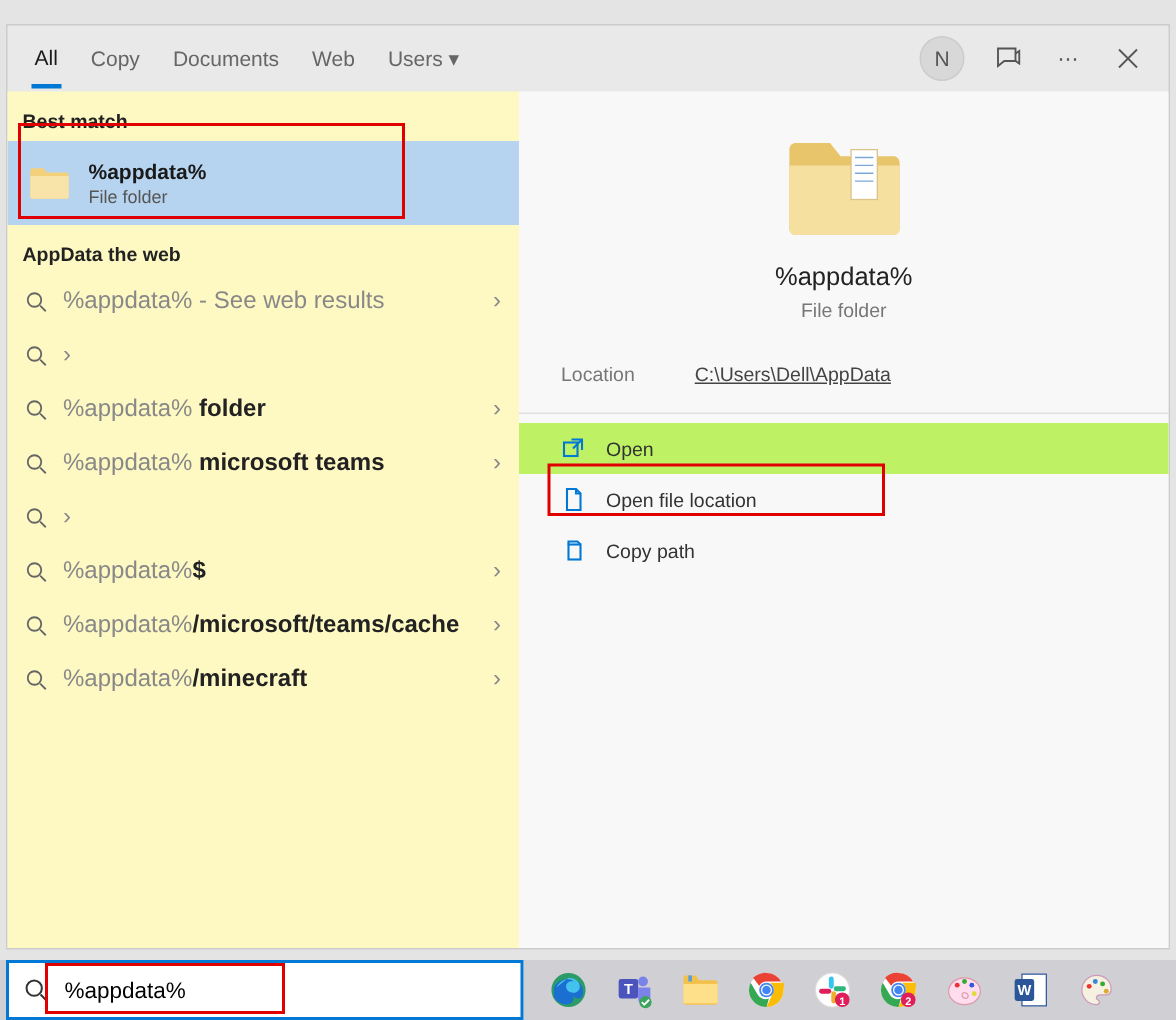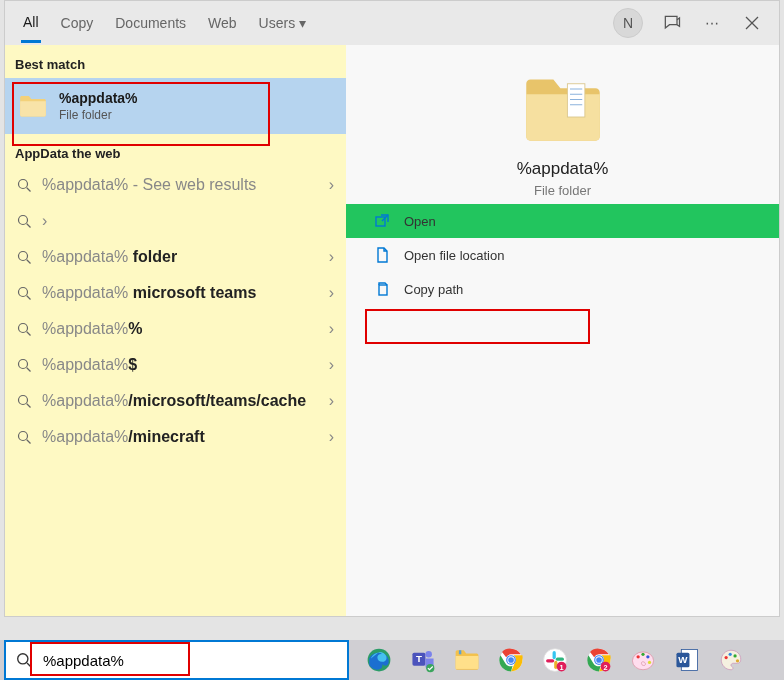--- a/index.html
+++ b/index.html
@@ -1,17 +1,17 @@
 <!DOCTYPE html>
 <html><head>
 <meta charset="utf-8">
 <style>
   * { box-sizing: border-box; margin: 0; padding: 0; font-family: "Segoe UI", Arial, sans-serif; }
   body { width: 784px; height: 680px; background: #e4e4e4; position: relative; overflow: hidden; }
-  .panel { position: absolute; left: 4px; top: 0; width: 776px; height: 617px; background: #e9e9e9; border: 1px solid #ccc; }
+  .panel { position: absolute; left: 4px; top: 16px; width: 776px; height: 617px; background: #e9e9e9; border: 1px solid #ccc; }
   .tabs { display: flex; align-items: center; height: 44px; padding: 0 16px; gap: 18px; color: #666; font-size: 14px; }
   .tab { padding: 10px 2px; cursor: pointer; }
   .tab.active { color: #1a1a1a; border-bottom: 3px solid #0078d4; }
   .tabs-spacer { flex: 1; }
   .avatar { width: 30px; height: 30px; border-radius: 50%; background: #d8d8d8; display: flex; align-items: center; justify-content: center; font-size: 14px; color: #555; border: 1px solid #ccc; }
   .hdr-icon { width: 22px; height: 22px; display: flex; align-items: center; justify-content: center; color: #555; cursor: pointer; }
   .body { display: flex; height: calc(100% - 44px); }
   .left { width: 341px; background: #fef9c3; overflow: hidden; }
   .right { flex: 1; background: #f8f8f8; padding-top: 20px; }
   .sect-hdr { font-size: 13px; font-weight: 600; padding: 12px 10px 6px 10px; color: #222; }
@@ -27,21 +27,21 @@
   .bold { font-weight: 600; color: #222; }
   .right-preview { display: flex; flex-direction: column; align-items: center; }
   .big-folder { width: 90px; height: 70px; margin-top: 10px; margin-bottom: 14px; }
   .pv-title { font-size: 17px; color: #222; margin-bottom: 4px; }
   .pv-sub { font-size: 13px; color: #777; }
   .loc-row { display: flex; gap: 40px; padding: 28px 28px 18px 28px; font-size: 13px; border-bottom: 1px solid #e0e0e0; }
   .loc-label { color: #777; }
   .loc-val { color: #444; text-decoration: underline; cursor: pointer; }
   .actions { padding: 6px 0; }
   .action { display: flex; align-items: center; height: 34px; padding: 0 28px; gap: 14px; font-size: 13px; color: #333; cursor: pointer; }
-  .action.hl { background: #22c55e; }
+  .action.hl { background: #bef264; }
   .act-icon { width: 16px; height: 16px; color: #0078d4; display:flex; align-items:center; justify-content:center;}
   .taskbar { position: absolute; left: 0; bottom: 0; width: 784px; height: 40px; background: #d0cfd3; display: flex; align-items: center; }
   .searchbox { width: 345px; height: 40px; background: #fff; border: 2px solid #0078d4; display: flex; align-items: center; padding: 0 10px; gap: 10px; margin-left: 4px; }
   .searchbox input { border: none; outline: none; font-size: 15px; flex: 1; background: transparent; }
   .tb-icons { display: flex; align-items: center; gap: 4px; padding-left: 10px; }
   .tb-icon { width: 40px; height: 40px; display: flex; align-items: center; justify-content: center; font-size: 18px; }
   .red-box { position: absolute; border: 2px solid #e00000; pointer-events: none; }
 </style>
 </head>
 <body>
@@ -114,21 +114,20 @@
               <line x1="13" y1="13" x2="18" y2="18"></line>
             </svg>
             <span class="txt"><span class="grey">%appdata%</span><span class="bold"> microsoft teams</span><span class="grey"></span></span>
             <span class="chev">›</span>
           </div>
           <div class="web-item">
             <svg class="mag" width="15" height="15" viewBox="0 0 20 20" fill="none" stroke="currentColor" stroke-width="1.6">
               <circle cx="8" cy="8" r="6"></circle>
               <line x1="13" y1="13" x2="18" y2="18"></line>
             </svg>
-            <span class="txt"><span class="grey">%appdata%</span><span class="bold">%</span><span class="grey"></span></span>
             <span class="chev">›</span>
           </div>
           <div class="web-item">
             <svg class="mag" width="15" height="15" viewBox="0 0 20 20" fill="none" stroke="currentColor" stroke-width="1.6">
               <circle cx="8" cy="8" r="6"></circle>
               <line x1="13" y1="13" x2="18" y2="18"></line>
             </svg>
             <span class="txt"><span class="grey">%appdata%</span><span class="bold">$</span><span class="grey"></span></span>
             <span class="chev">›</span>
           </div>
@@ -158,20 +157,24 @@
             <path fill="#f6e0a0" d="M8 22h84v48c0 3-2 5-5 5H13c-3 0-5-2-5-5V22z"></path>
             <rect x="55" y="10" width="20" height="38" fill="#fff" stroke="#d9c58a"></rect>
             <line x1="58" y1="16" x2="72" y2="16" stroke="#7aa7d8"></line>
             <line x1="58" y1="22" x2="72" y2="22" stroke="#7aa7d8"></line>
             <line x1="58" y1="28" x2="72" y2="28" stroke="#7aa7d8"></line>
             <line x1="58" y1="34" x2="72" y2="34" stroke="#7aa7d8"></line>
           </svg>
         <div class="pv-title">%appdata%</div>
         <div class="pv-sub">File folder</div>
       </div>
+      <div class="loc-row">
+        <span class="loc-label">Location</span>
+        <span class="loc-val">C:\Users\Dell\AppData</span>
+      </div>
       <div class="actions">
         <div class="action hl">
           <span class="act-icon">
             <svg width="16" height="16" viewBox="0 0 16 16" fill="none" stroke="currentColor" stroke-width="1.4">
                 <rect x="2" y="4" width="9" height="9"></rect>
                 <path d="M7 2h7v7"></path>
                 <path d="M14 2L8 8"></path>
               </svg>
           </span>
           <span>Open</span>

